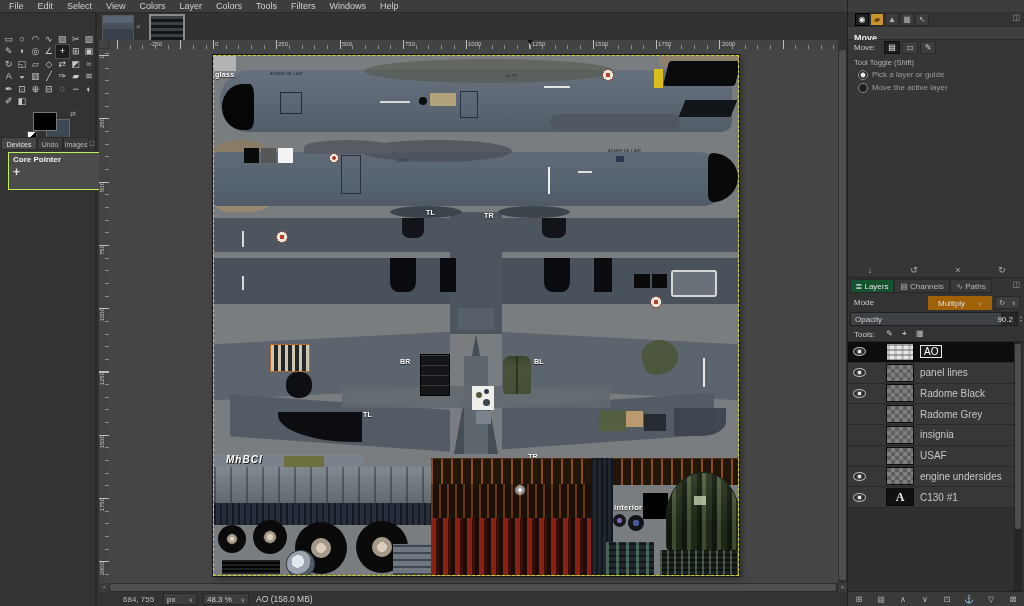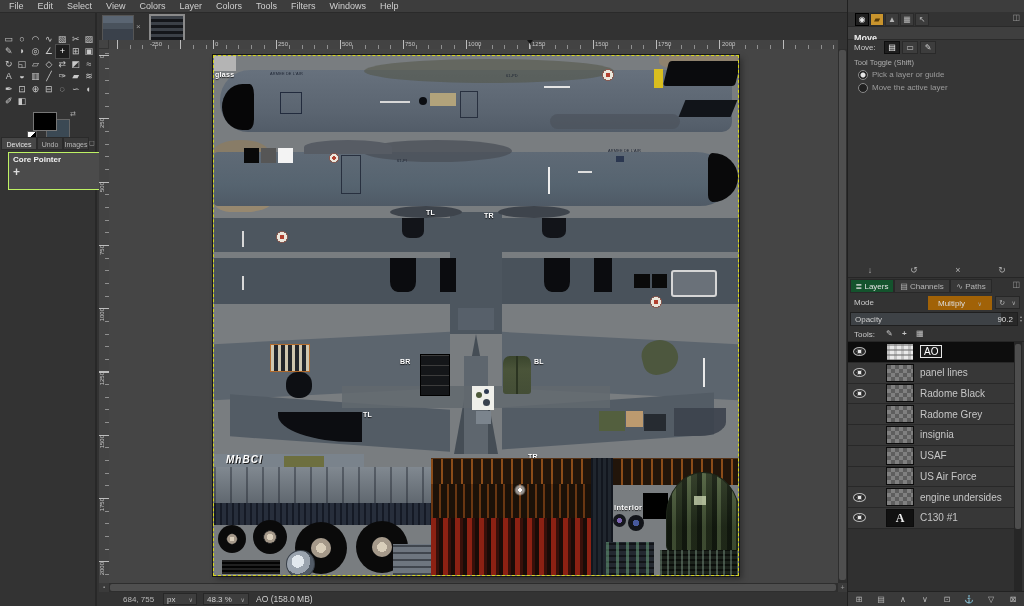--- a/index.html
+++ b/index.html
@@ -427,26 +427,20 @@
         <div class="thumb checker"></div>
         <div class="lname">insignia</div>
       </div>
       <div class="lrow">
         <div class="eyecell"></div>
         <div class="linkcell"></div>
         <div class="thumb checker"></div>
         <div class="lname">USAF</div>
       </div>
       <div class="lrow">
-        <div class="eyecell"></div>
-        <div class="linkcell"></div>
-        <div class="thumb checker"></div>
-        <div class="lname">US Air Force</div>
-      </div>
-      <div class="lrow">
         <div class="eyecell">
           <div class="eye"></div>
         </div>
         <div class="linkcell"></div>
         <div class="thumb checker"></div>
         <div class="lname">engine undersides</div>
       </div>
       <div class="lrow">
         <div class="eyecell">
           <div class="eye"></div>

